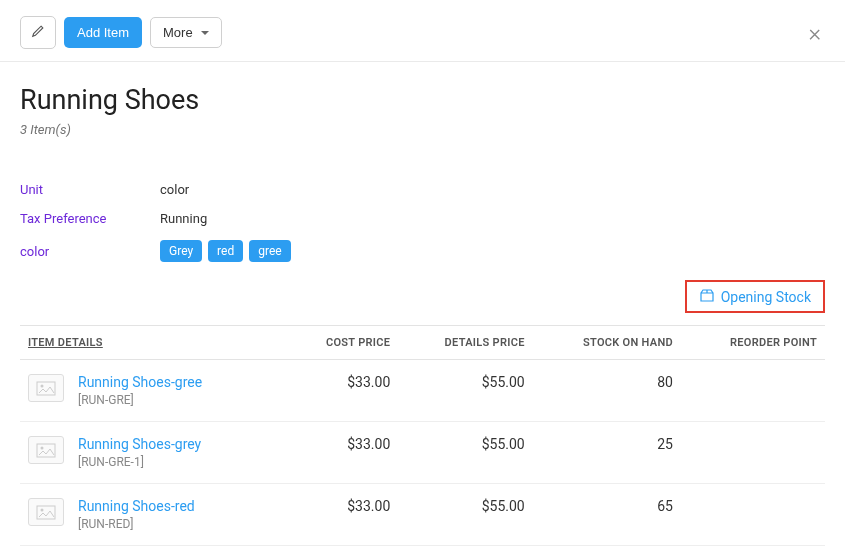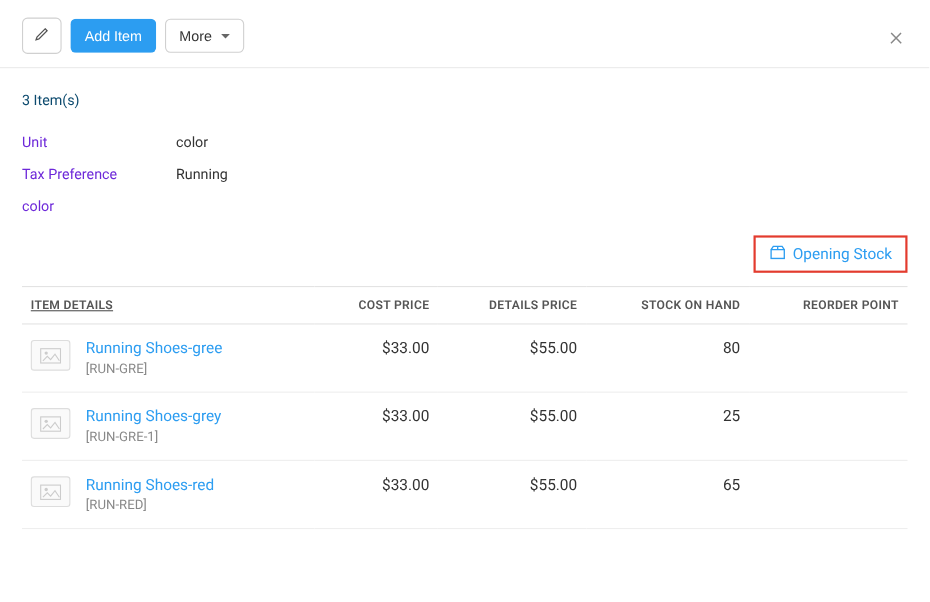--- a/index.html
+++ b/index.html
@@ -65,22 +65,23 @@
       padding: 22px 20px 0 20px;
     }
     .title {
       font-size: 27px;
       font-weight: 400;
       color: #222;
       margin-bottom: 6px;
     }
     .subtitle {
       font-size: 13px;
-      color: #0c4a6e;
-      margin-bottom: 24px;
+      color: #737373;
+      margin-bottom: 45px;
+      font-style: italic;
     }
     .meta-row {
       display: flex;
       align-items: center;
       margin-bottom: 14px;
       font-size: 13px;
     }
     .meta-label {
       width: 140px;
       color: #6d28d9;
@@ -184,32 +185,38 @@
   <button class="btn btn-secondary">
     <span>More</span>
     <span class="chevron-down"></span>
   </button>
   <div class="close-btn">
     <span>×</span>
   </div>
 </div>
 
 <div class="content">
+  <h1 class="title">Running Shoes</h1>
   <div class="subtitle">3 Item(s)</div>
 
   <div class="meta-row">
     <div class="meta-label">Unit</div>
     <div class="meta-value">color</div>
   </div>
   <div class="meta-row">
     <div class="meta-label">Tax Preference</div>
     <div class="meta-value">Running</div>
   </div>
   <div class="meta-row">
     <div class="meta-label">color</div>
+    <div class="tags">
+      <span class="tag">Grey</span>
+      <span class="tag">red</span>
+      <span class="tag">gree</span>
+    </div>
   </div>
 
   <div class="opening-stock-wrap">
     <div class="opening-stock-highlight">
       <a class="opening-stock-link">
         <span>
           <svg width="16" height="14" viewBox="0 0 16 14">
               <path fill="none" stroke="#2c9df1" stroke-width="1.2" d="M2 5h12v8H2zM2 5l2-3h8l2 3M8 2v3"></path>
             </svg>
         </span>

